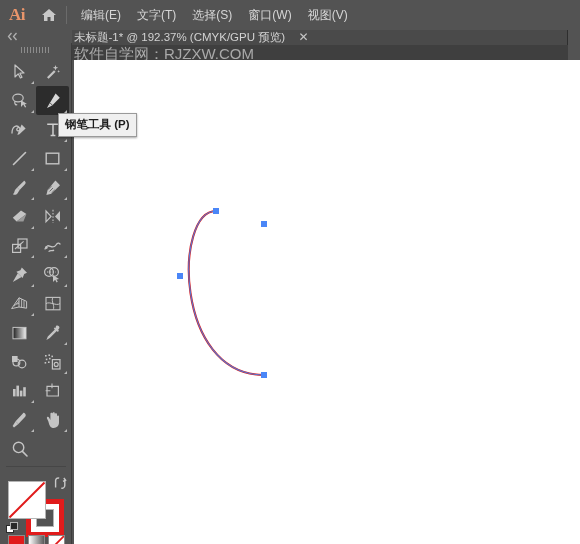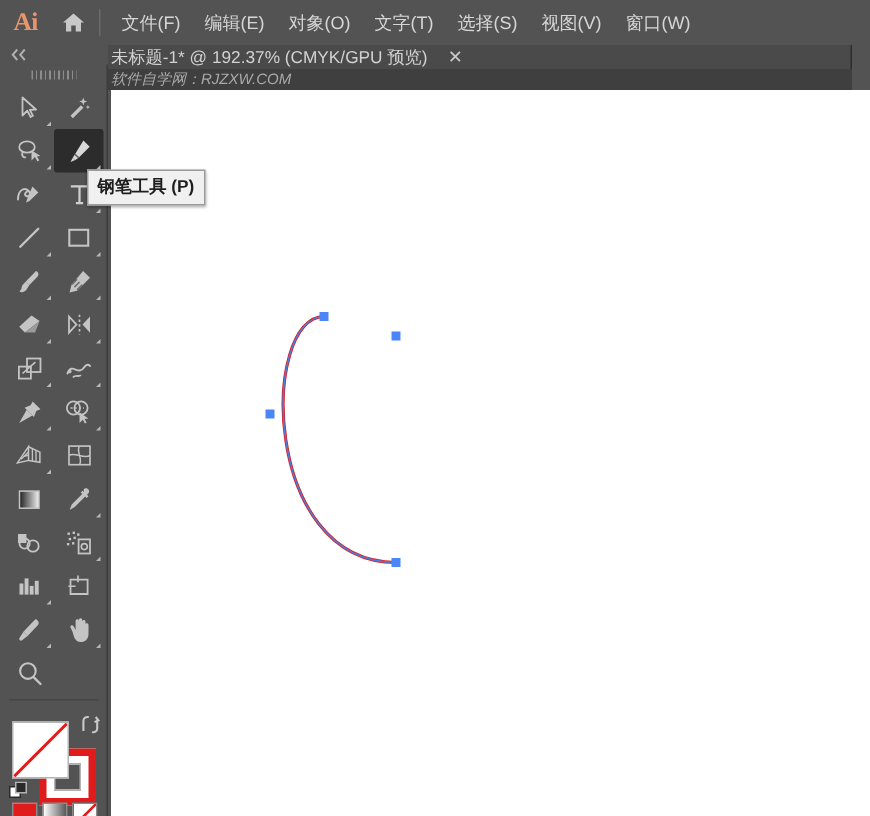--- a/index.html
+++ b/index.html
@@ -54,21 +54,21 @@
   }
   .tab-title { color: #d2d2d2; font-size: 11.5px; white-space: nowrap; }
   .tab-close {
     color: #c8c8c8; font-size: 12px; margin-left: 12px;
     width: 13px; height: 13px; line-height: 12px; text-align: center;
     font-family: "Liberation Sans", sans-serif;
   }
   .tab-extra {
     display: flex; align-items: center;
     padding: 0 12px;
-    color: #a9a9a9; font-size: 10px; white-space: nowrap; font-style: italic;
+    color: #a9a9a9; font-size: 15px; white-space: nowrap;
   }
 
   
   .canvas-area {
     position: absolute; left: 74px; top: 60px;
     width: 506px; height: 484px;
     background: #ffffff;
     overflow: hidden;
   }
   .path-svg { position: absolute; left: 0; top: 0; }
@@ -180,27 +180,25 @@
 
   <div class="menubar">
     <div class="ai-logo">Ai</div>
     <div class="home-btn">
       <svg width="16" height="16" viewBox="0 0 16 16" aria-hidden="true">
         <path d="M8 2 L15 8 L13 8 L13 14 L9.5 14 L9.5 10 L6.5 10 L6.5 14 L3 14 L3 8 L1 8 Z" fill="#c8c8c8"></path>
       </svg>
     </div>
     <div class="menu-sep"></div>
     <div class="menu-items">
-      <div class="menu-item">文件(F)</div>
       <div class="menu-item">编辑(E)</div>
-      <div class="menu-item">对象(O)</div>
       <div class="menu-item">文字(T)</div>
       <div class="menu-item">选择(S)</div>
+      <div class="menu-item">窗口(W)</div>
       <div class="menu-item">视图(V)</div>
-      <div class="menu-item">窗口(W)</div>
     </div>
   </div>
 
   <div class="tabbar">
     <div class="tab">
       <span class="tab-title">未标题-1* @ 192.37% (CMYK/GPU 预览)</span>
       <span class="tab-close">✕</span>
     </div>
     <div class="tab-extra">软件自学网：RJZXW.COM</div>
   </div>

